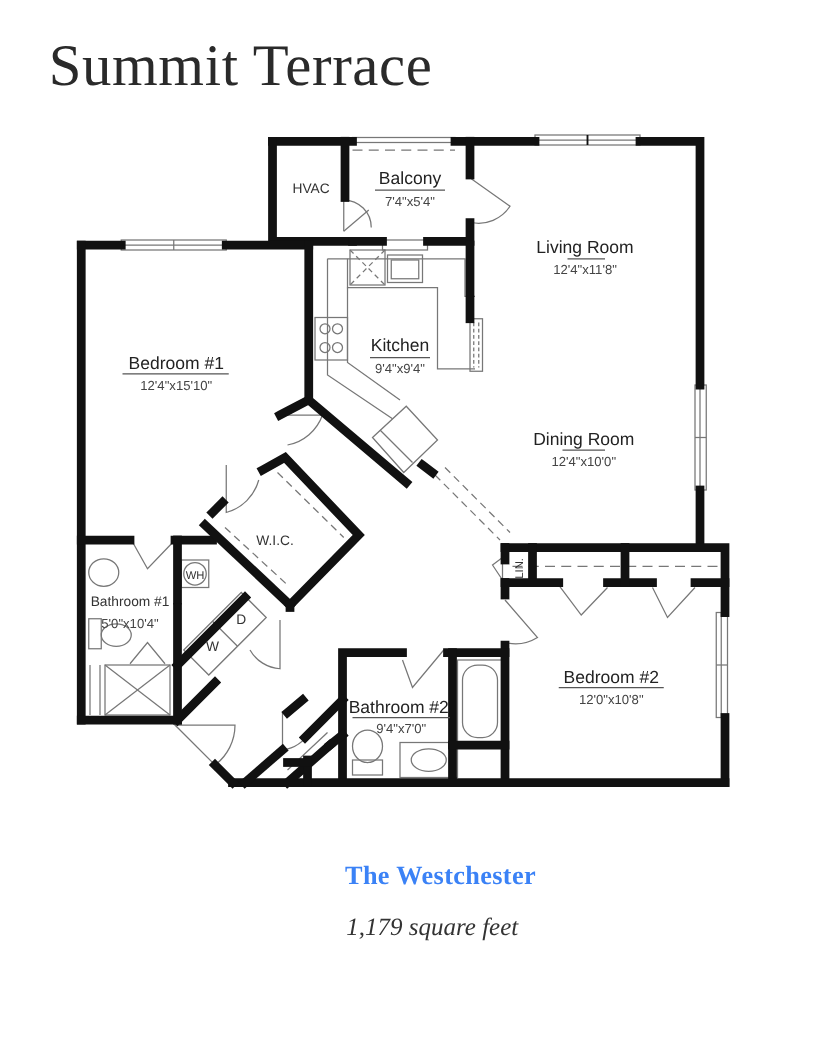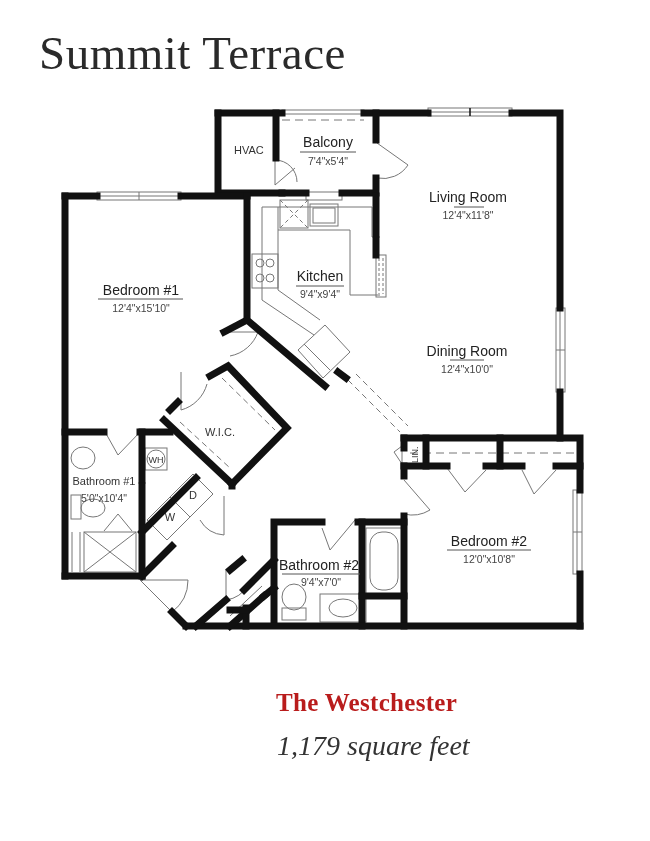--- a/index.html
+++ b/index.html
@@ -2,22 +2,22 @@
 <html><head>
 <meta charset="utf-8">
 <style>
   html, body { margin:0; padding:0; background:#ffffff; }
   body { width:650px; height:841px; position:relative; overflow:hidden; font-family:"Liberation Sans", sans-serif; }
   .community-title { position:absolute; left:39px; top:30px; font-family:"Liberation Serif", "DejaVu Serif", serif; font-size:47px; color:#2a2a2a; letter-spacing:0.5px; line-height:1; }
   .plan { position:absolute; left:0; top:0; width:650px; height:841px; }
   .room-label { font-family:"Liberation Sans", sans-serif; font-size:14px; fill:#222; }
   .room-dim { font-family:"Liberation Sans", sans-serif; font-size:10.5px; fill:#444; }
   .small-label { font-family:"Liberation Sans", sans-serif; font-size:11px; fill:#333; }
-  .model-name { position:absolute; left:276px; top:690px; font-family:"Liberation Serif", "DejaVu Serif", serif; font-weight:bold; font-size:25px; color:#b91c1c; line-height:1; letter-spacing:0.3px; }
-  .sqft { position:absolute; left:277px; top:732px; font-family:"Liberation Serif", "DejaVu Serif", serif; font-style:italic; font-size:28px; color:#333; line-height:1; }
+  .model-name { position:absolute; left:276px; top:690px; font-family:"Liberation Serif", "DejaVu Serif", serif; font-weight:bold; font-size:21px; color:#3b82f6; line-height:1; letter-spacing:0.3px; }
+  .sqft { position:absolute; left:277px; top:732px; font-family:"Liberation Serif", "DejaVu Serif", serif; font-style:italic; font-size:20px; color:#333; line-height:1; }
 </style>
 </head>
 <body>
 
 <div class="community-title">Summit Terrace</div>
 
 <svg class="plan" viewBox="0 0 650 841" xmlns="http://www.w3.org/2000/svg">
 
   <g stroke="#777" stroke-width="1" fill="none">
 

